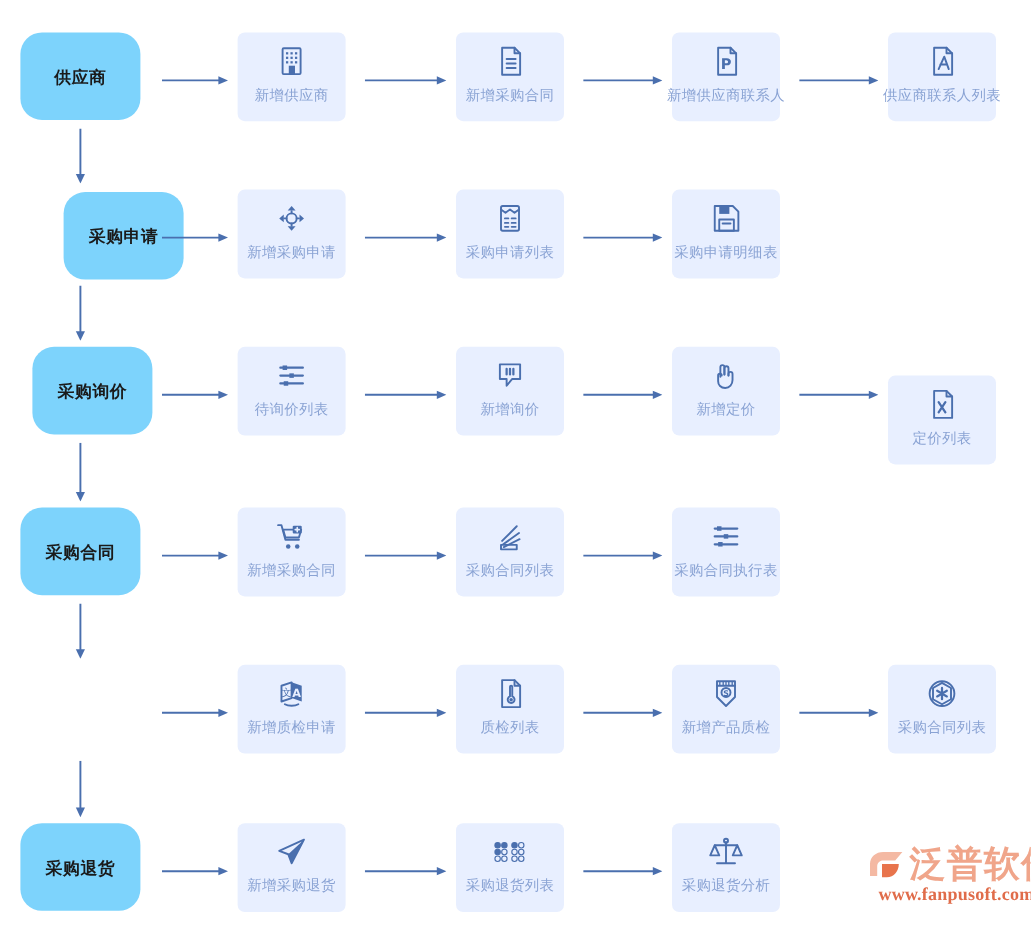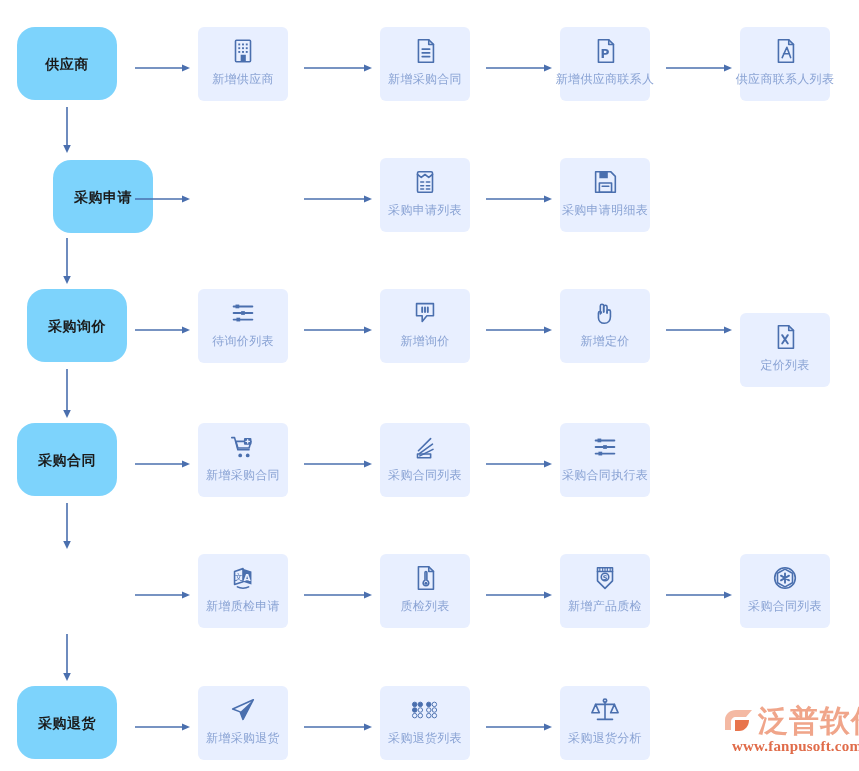--- a/index.html
+++ b/index.html
@@ -171,20 +171,33 @@
       <div class="stage-label">采购申请</div>
     </div>
     <div class="arrow-h" style="left: 135px; top: 189.5px; width: 55px;"><svg width="55" height="10" viewBox="0 0 55 10">
         <path d="M0 5 H48" stroke="#4a6fae" stroke-width="1.6"></path>
         <path d="M47 1.6 L55 5 L47 8.4 Z" fill="#4a6fae"></path>
       </svg></div>
     <div class="arrow-v" style="left: 62px; top: 238px; height: 46px;"><svg width="10" height="46" viewBox="0 0 10 46">
         <path d="M5 0 V39" stroke="#4a6fae" stroke-width="1.6"></path>
         <path d="M1.2 38 L8.8 38 L5 46 Z" fill="#4a6fae"></path>
       </svg></div>
+    <div class="node" style="left: 198px; top: 158px;">
+      <div class="ico">
+        <svg width="30" height="30" viewBox="0 0 32 32" fill="none" stroke="#4a6fae" stroke-width="1.7" stroke-linecap="round" stroke-linejoin="round">
+          <path d="M16 5l3.5 4h-7z" fill="#4a6fae" stroke="none"></path>
+          <path d="M16 27l3.5-4h-7z" fill="#4a6fae" stroke="none"></path>
+          <path d="M5 16l4-3.5v7z" fill="#4a6fae" stroke="none"></path>
+          <path d="M27 16l-4-3.5v7z" fill="#4a6fae" stroke="none"></path>
+          <circle cx="16" cy="16" r="4.5" fill="none"></circle>
+          <path d="M16 9.5v2M16 20.5v2M9.5 16h2M20.5 16h2"></path>
+        </svg>
+      </div>
+      <div class="nlabel">新增采购申请</div>
+    </div>
     <div class="arrow-h" style="left: 304px; top: 190px; width: 68px;"><svg width="68" height="10" viewBox="0 0 68 10">
         <path d="M0 5 H61" stroke="#4a6fae" stroke-width="1.6"></path>
         <path d="M60 1.6 L68 5 L60 8.4 Z" fill="#4a6fae"></path>
       </svg></div>
     <div class="node" style="left: 380px; top: 158px;">
       <div class="ico">
         <svg width="30" height="30" viewBox="0 0 32 32" fill="none" stroke="#4a6fae" stroke-width="1.7" stroke-linecap="round" stroke-linejoin="round">
           <rect x="8" y="5" width="16" height="22" rx="1.5" fill="none"></rect>
           <path d="M8 8l4 3 4-3 4 3 4-3"></path>
           <path d="M11.5 16h3M17.5 16h3.5M11.5 20h3M17.5 20h3.5M11.5 23.5h3M17.5 23.5h3.5"></path>

